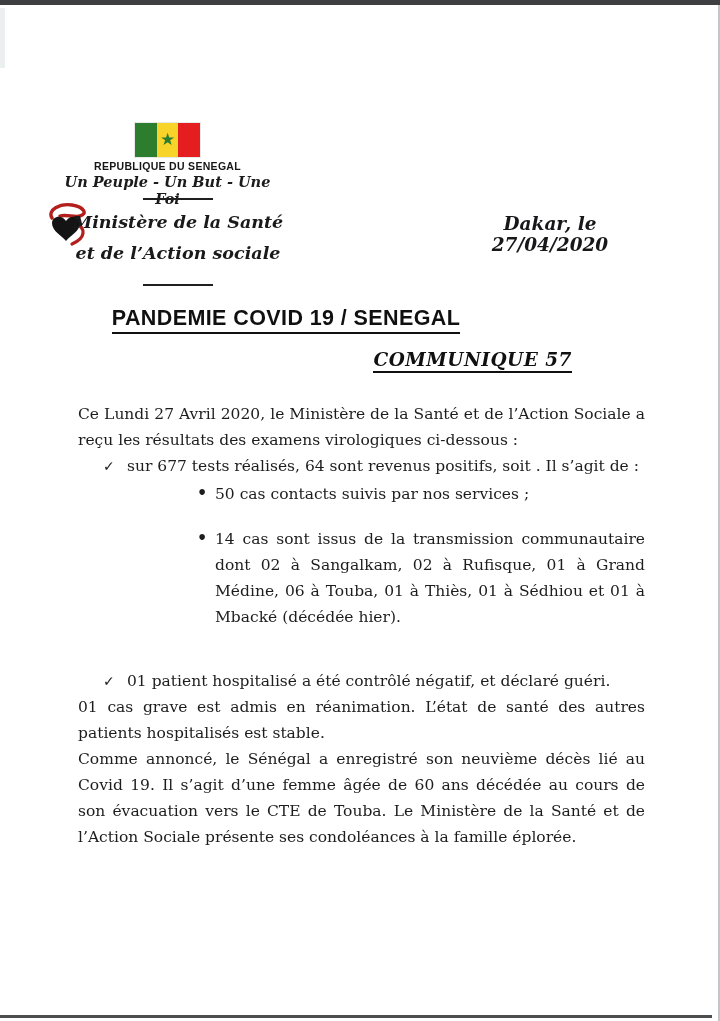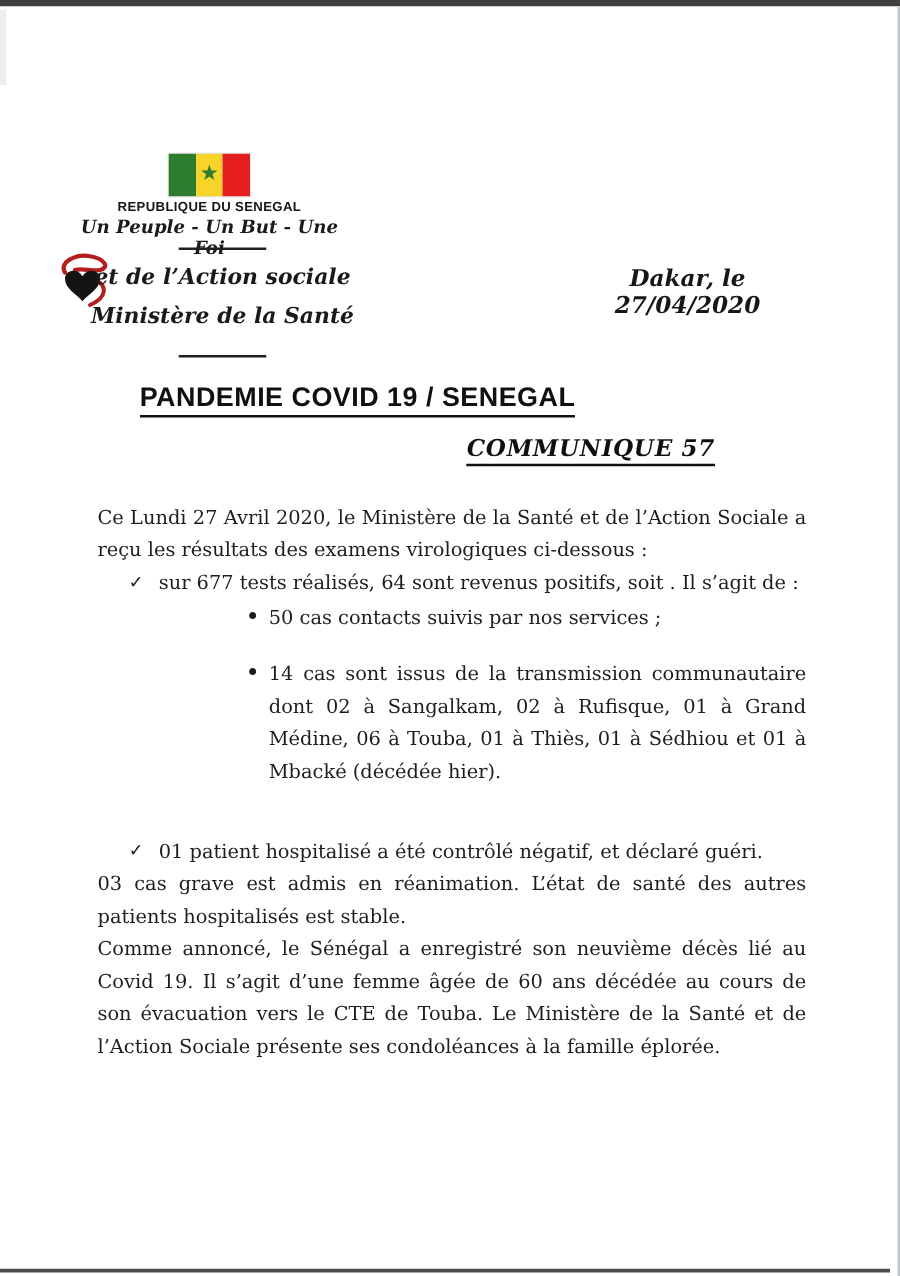--- a/index.html
+++ b/index.html
@@ -137,22 +137,22 @@
 
   <div class="rule rule-top"></div>
 
   <svg class="ministry-logo" width="46" height="50" viewBox="0 0 46 50">
     <path d="M6,16 C1,8 14,1 26,3 C38,5 42,12 34,14 C28,15.5 20,12 14,14" fill="none" stroke="#b31f1d" stroke-width="3.4" stroke-linecap="round"></path>
     <path d="M30,22 C40,26 40,36 26,42" fill="none" stroke="#b31f1d" stroke-width="3.2" stroke-linecap="round"></path>
     <path d="M20,19 C16,12 6,14 6,21 C6,29 15,33 20,39 C25,33 34,29 34,21 C34,14 24,12 20,19 Z" fill="#141414"></path>
   </svg>
 
   <div class="ministry-name">
+    <div>Ministère de la Santé</div>
     <div>et de l’Action sociale</div>
-    <div>Ministère de la Santé</div>
   </div>
 
   <div class="rule rule-bottom"></div>
 
   <div class="date-line">Dakar, le 27/04/2020</div>
 
   <div class="title-block">
     <div class="main-title">
       <span>PANDEMIE COVID 19 / SENEGAL</span>
     </div>
@@ -160,17 +160,17 @@
       <span>COMMUNIQUE 57</span>
     </div>
   </div>
 
   <div class="doc-body">
       <div class="para p"><span>Ce Lundi 27 Avril 2020, le Ministère de la Santé et de l’Action Sociale a reçu les résultats des examens virologiques ci-dessous :</span></div>
       <div class="para check"><span class="marker">✓</span><span>sur </span><span class="bold">677 tests réalisés, 64 sont revenus positifs, soit</span><span> . Il s’agit de :</span></div>
       <div class="para bullet"><span class="marker">•</span><span class="bold">50 cas contacts</span><span> suivis par nos services ;</span></div>
       <div class="para bullet"><span class="marker">•</span><span class="bold">14 cas</span><span> sont </span><span class="bold">issus de la transmission communautaire</span><span> dont 02 à Sangalkam, 02 à Rufisque, 01 à Grand Médine, 06 à Touba, 01 à Thiès, 01 à Sédhiou et 01 à Mbacké (décédée hier).</span></div>
       <div class="para check"><span class="marker">✓</span><span class="bold">01 patient hospitalisé a été contrôlé négatif, et déclaré guéri.</span></div>
-      <div class="para p"><span>03 cas grave est admis en réanimation. L’état de santé des autres patients hospitalisés est stable.</span></div>
+      <div class="para p"><span>01 cas grave est admis en réanimation. L’état de santé des autres patients hospitalisés est stable.</span></div>
       <div class="para p"><span>Comme annoncé, le Sénégal a enregistré son neuvième décès lié au Covid 19. Il s’agit d’une femme âgée de 60 ans décédée au cours de son évacuation vers le CTE de Touba. Le Ministère de la Santé et de l’Action Sociale présente ses condoléances à la famille éplorée.</span></div>
     </div>
 
 </div>
 
 </body></html>

